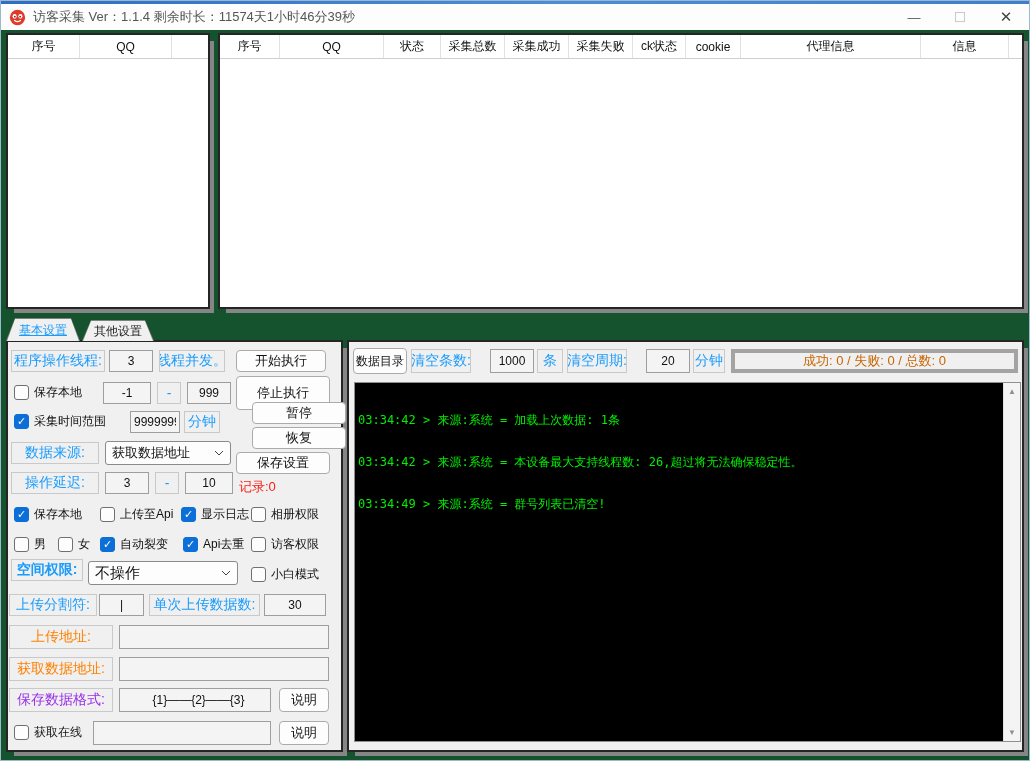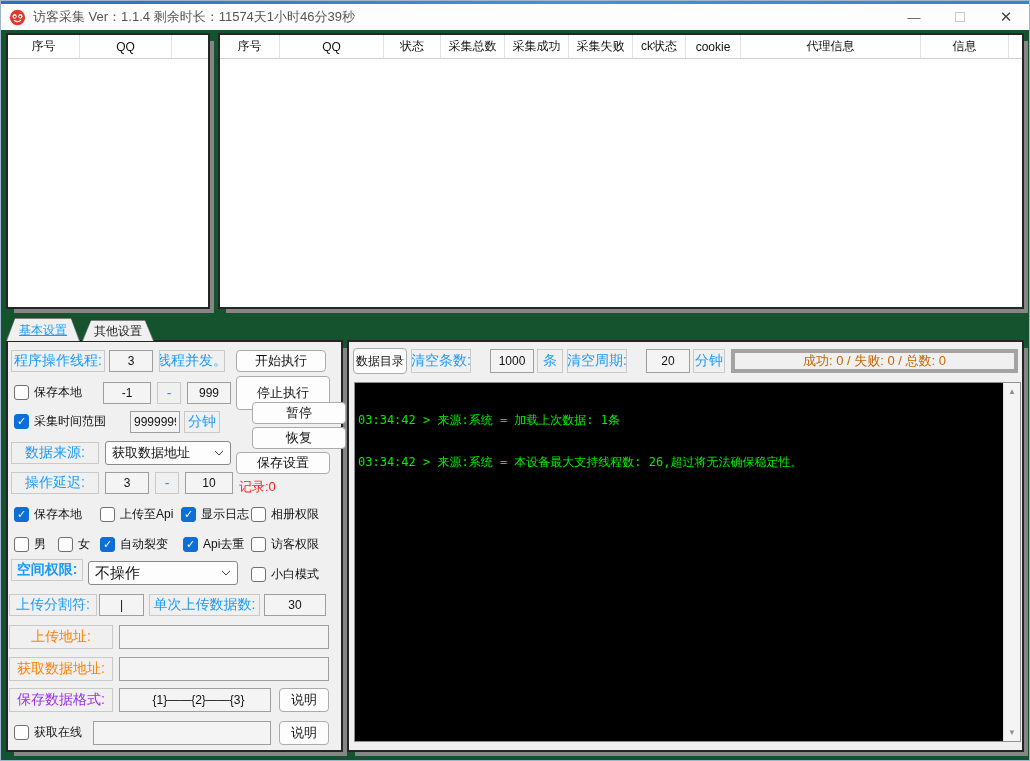--- a/index.html
+++ b/index.html
@@ -266,20 +266,21 @@
       <div class="lbox tb-label">清空周期:</div>
       <input class="nput tb-input" value="20" style="">
       <div class="lbox tb-unit" style="width:32px;">分钟</div>
       <div class="status-box">成功: 0 / 失败: 0 / 总数: 0</div>
     </div>
 
     <div class="console-wrap">
       <div class="console">
         <div>03:34:42 &gt; 来源:系统 = 加载上次数据: 1条</div>
         <div>03:34:42 &gt; 来源:系统 = 本设备最大支持线程数: 26,超过将无法确保稳定性。</div>
+        <div>03:34:49 &gt; 来源:系统 = 群号列表已清空!</div>
       </div>
       <div class="scrollbar">
         <div class="sb-arrow sb-up">▲</div>
         <div class="sb-arrow sb-down">▼</div>
       </div>
     </div>
   </div>
 </div>
 
 </body></html>

